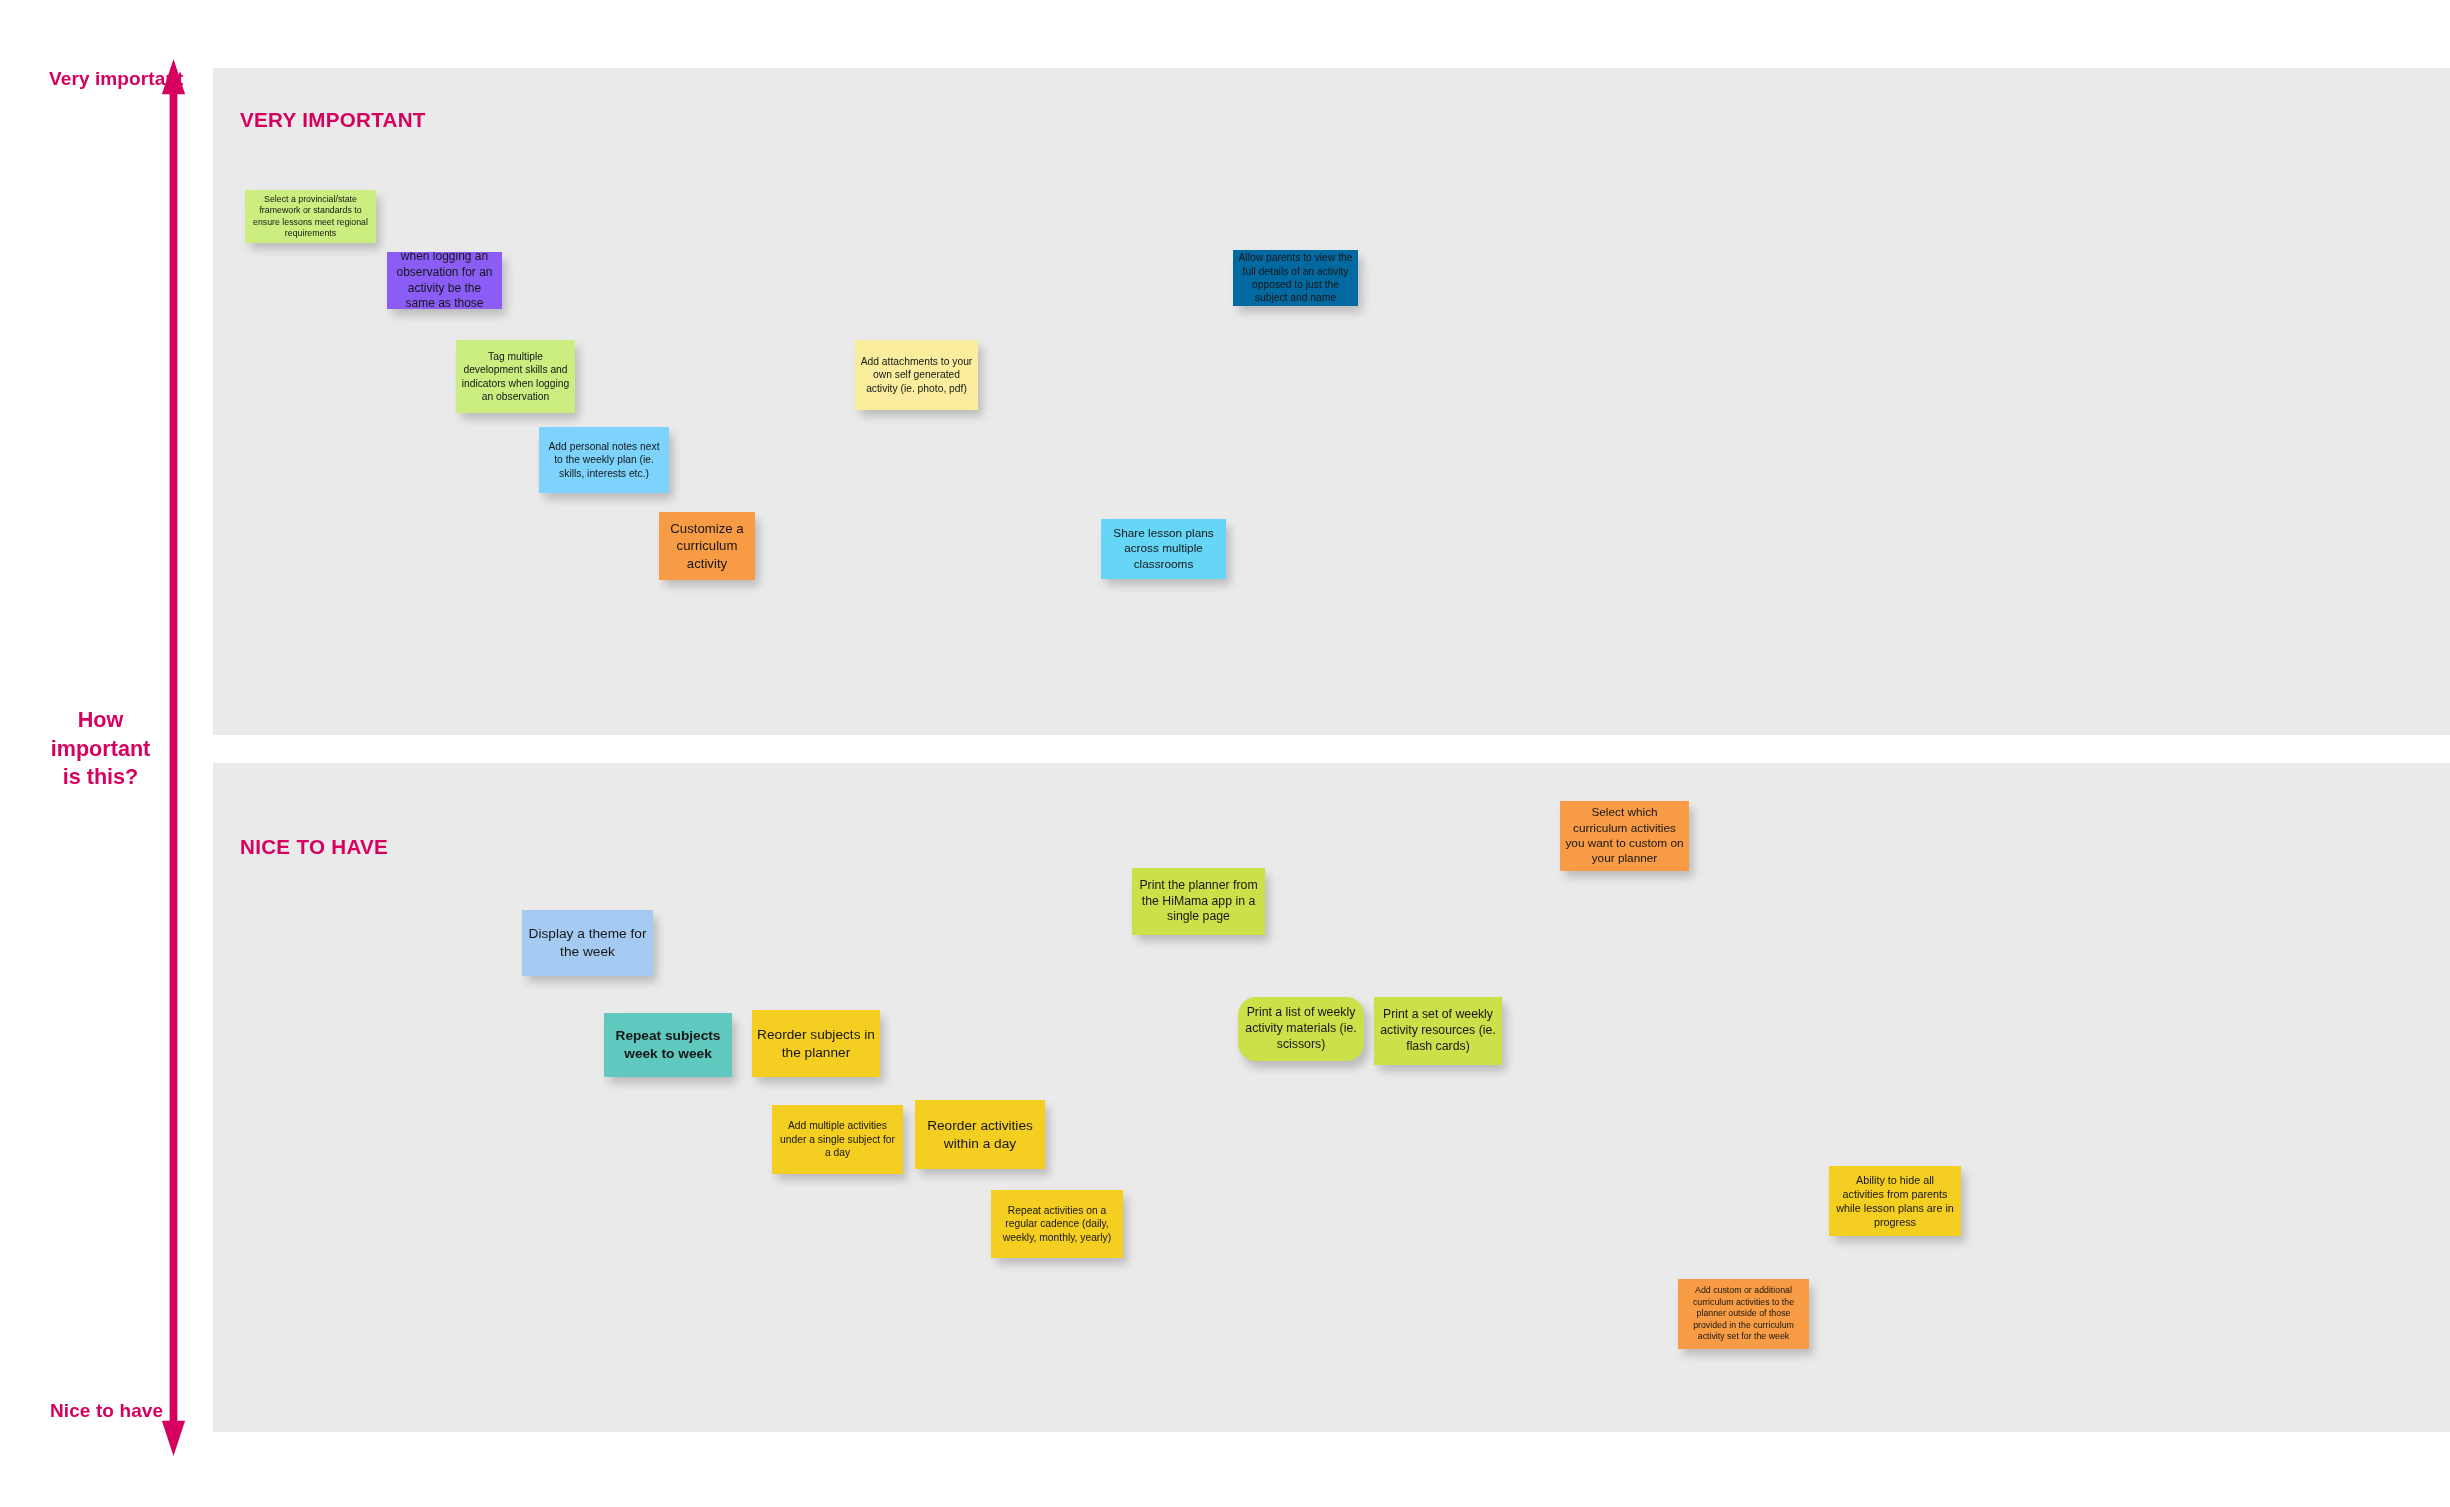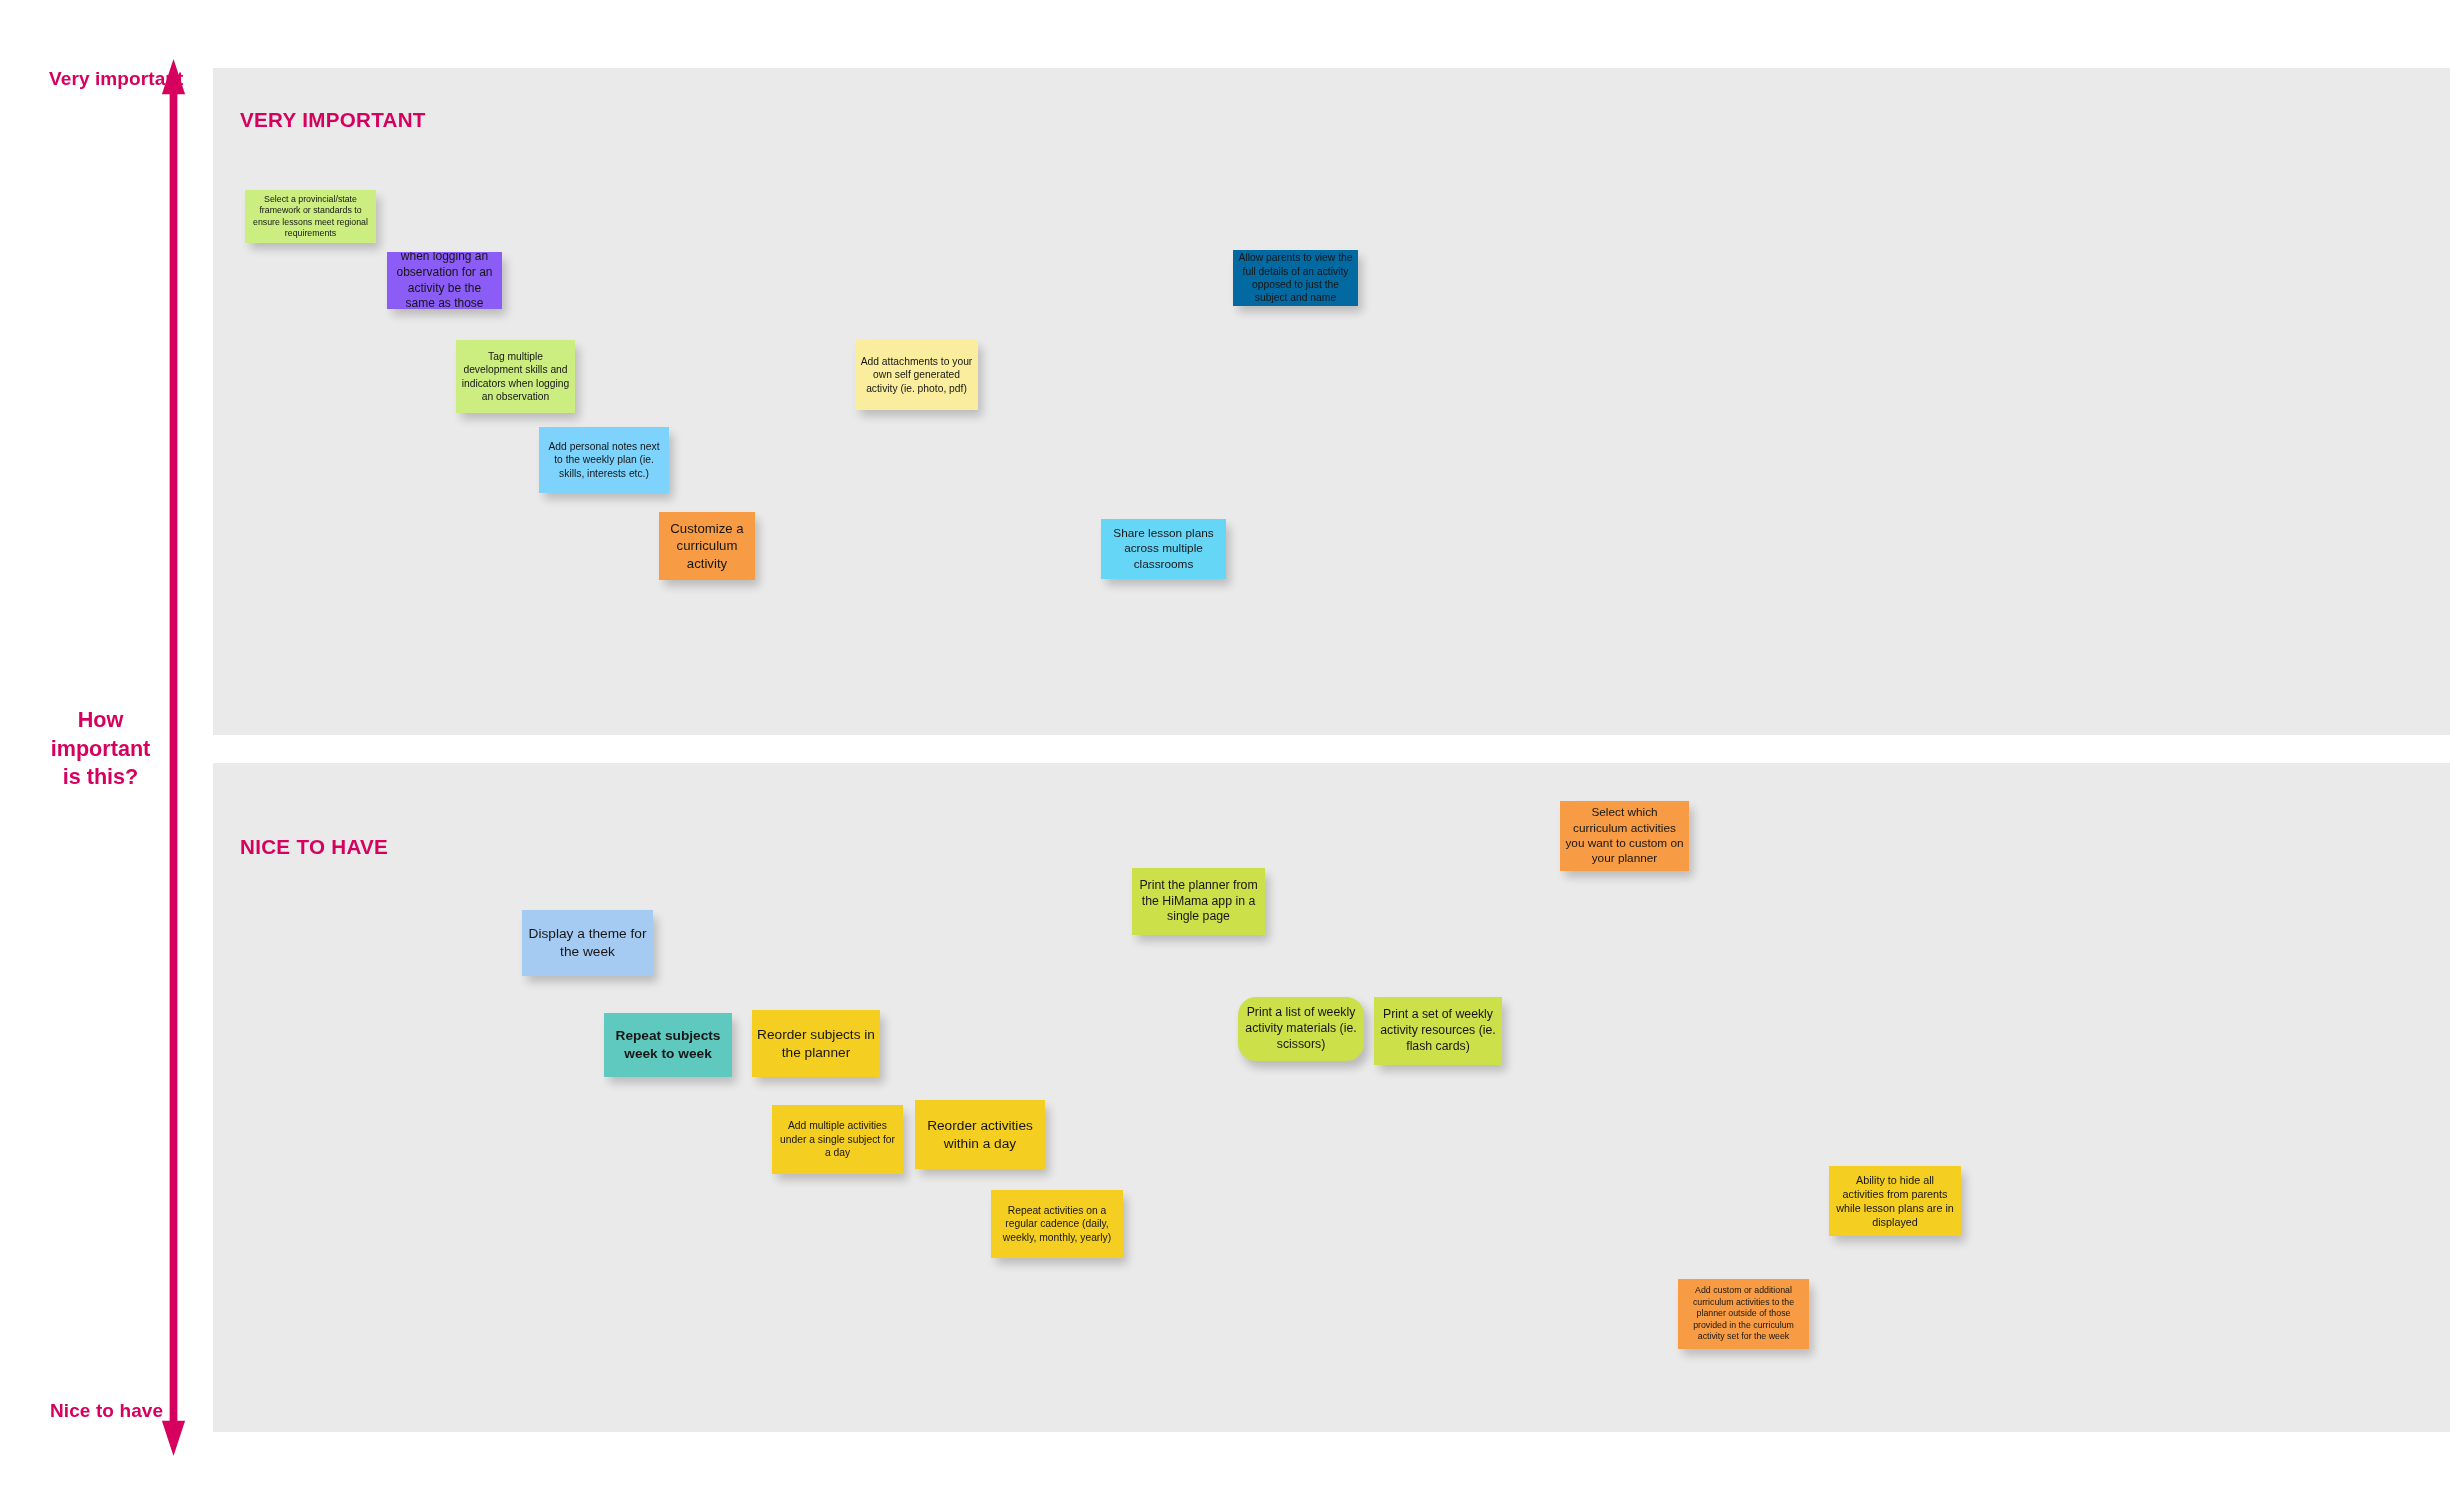--- a/index.html
+++ b/index.html
@@ -163,21 +163,21 @@
       <div class="note" style="left: 1238px; top: 997px; width: 126px; height: 64px; background: rgb(204, 224, 74); font-size: 12.3px; border-radius: 18px;">
         <span>Print a list of weekly activity materials (ie. scissors)</span>
       </div>
       <div class="note" style="left: 1374px; top: 997px; width: 128px; height: 68px; background: rgb(204, 224, 74); font-size: 12.3px;">
         <span>Print a set of weekly activity resources (ie. flash cards)</span>
       </div>
       <div class="note" style="left: 1560px; top: 801px; width: 129px; height: 70px; background: rgb(247, 156, 68); font-size: 11.8px;">
         <span>Select which curriculum activities you want to custom on your planner</span>
       </div>
       <div class="note" style="left: 1829px; top: 1166px; width: 132px; height: 70px; background: rgb(245, 206, 34); font-size: 10.8px;">
-        <span>Ability to hide all activities from parents while lesson plans are in displayed</span>
+        <span>Ability to hide all activities from parents while lesson plans are in progress</span>
       </div>
       <div class="note" style="left: 1678px; top: 1279px; width: 131px; height: 70px; background: rgb(247, 156, 68); font-size: 8.8px;">
         <span>Add custom or additional curriculum activities to the planner outside of those provided in the curriculum activity set for the week</span>
       </div>
     </div>
 
 </div>
 
 
 </body></html>

